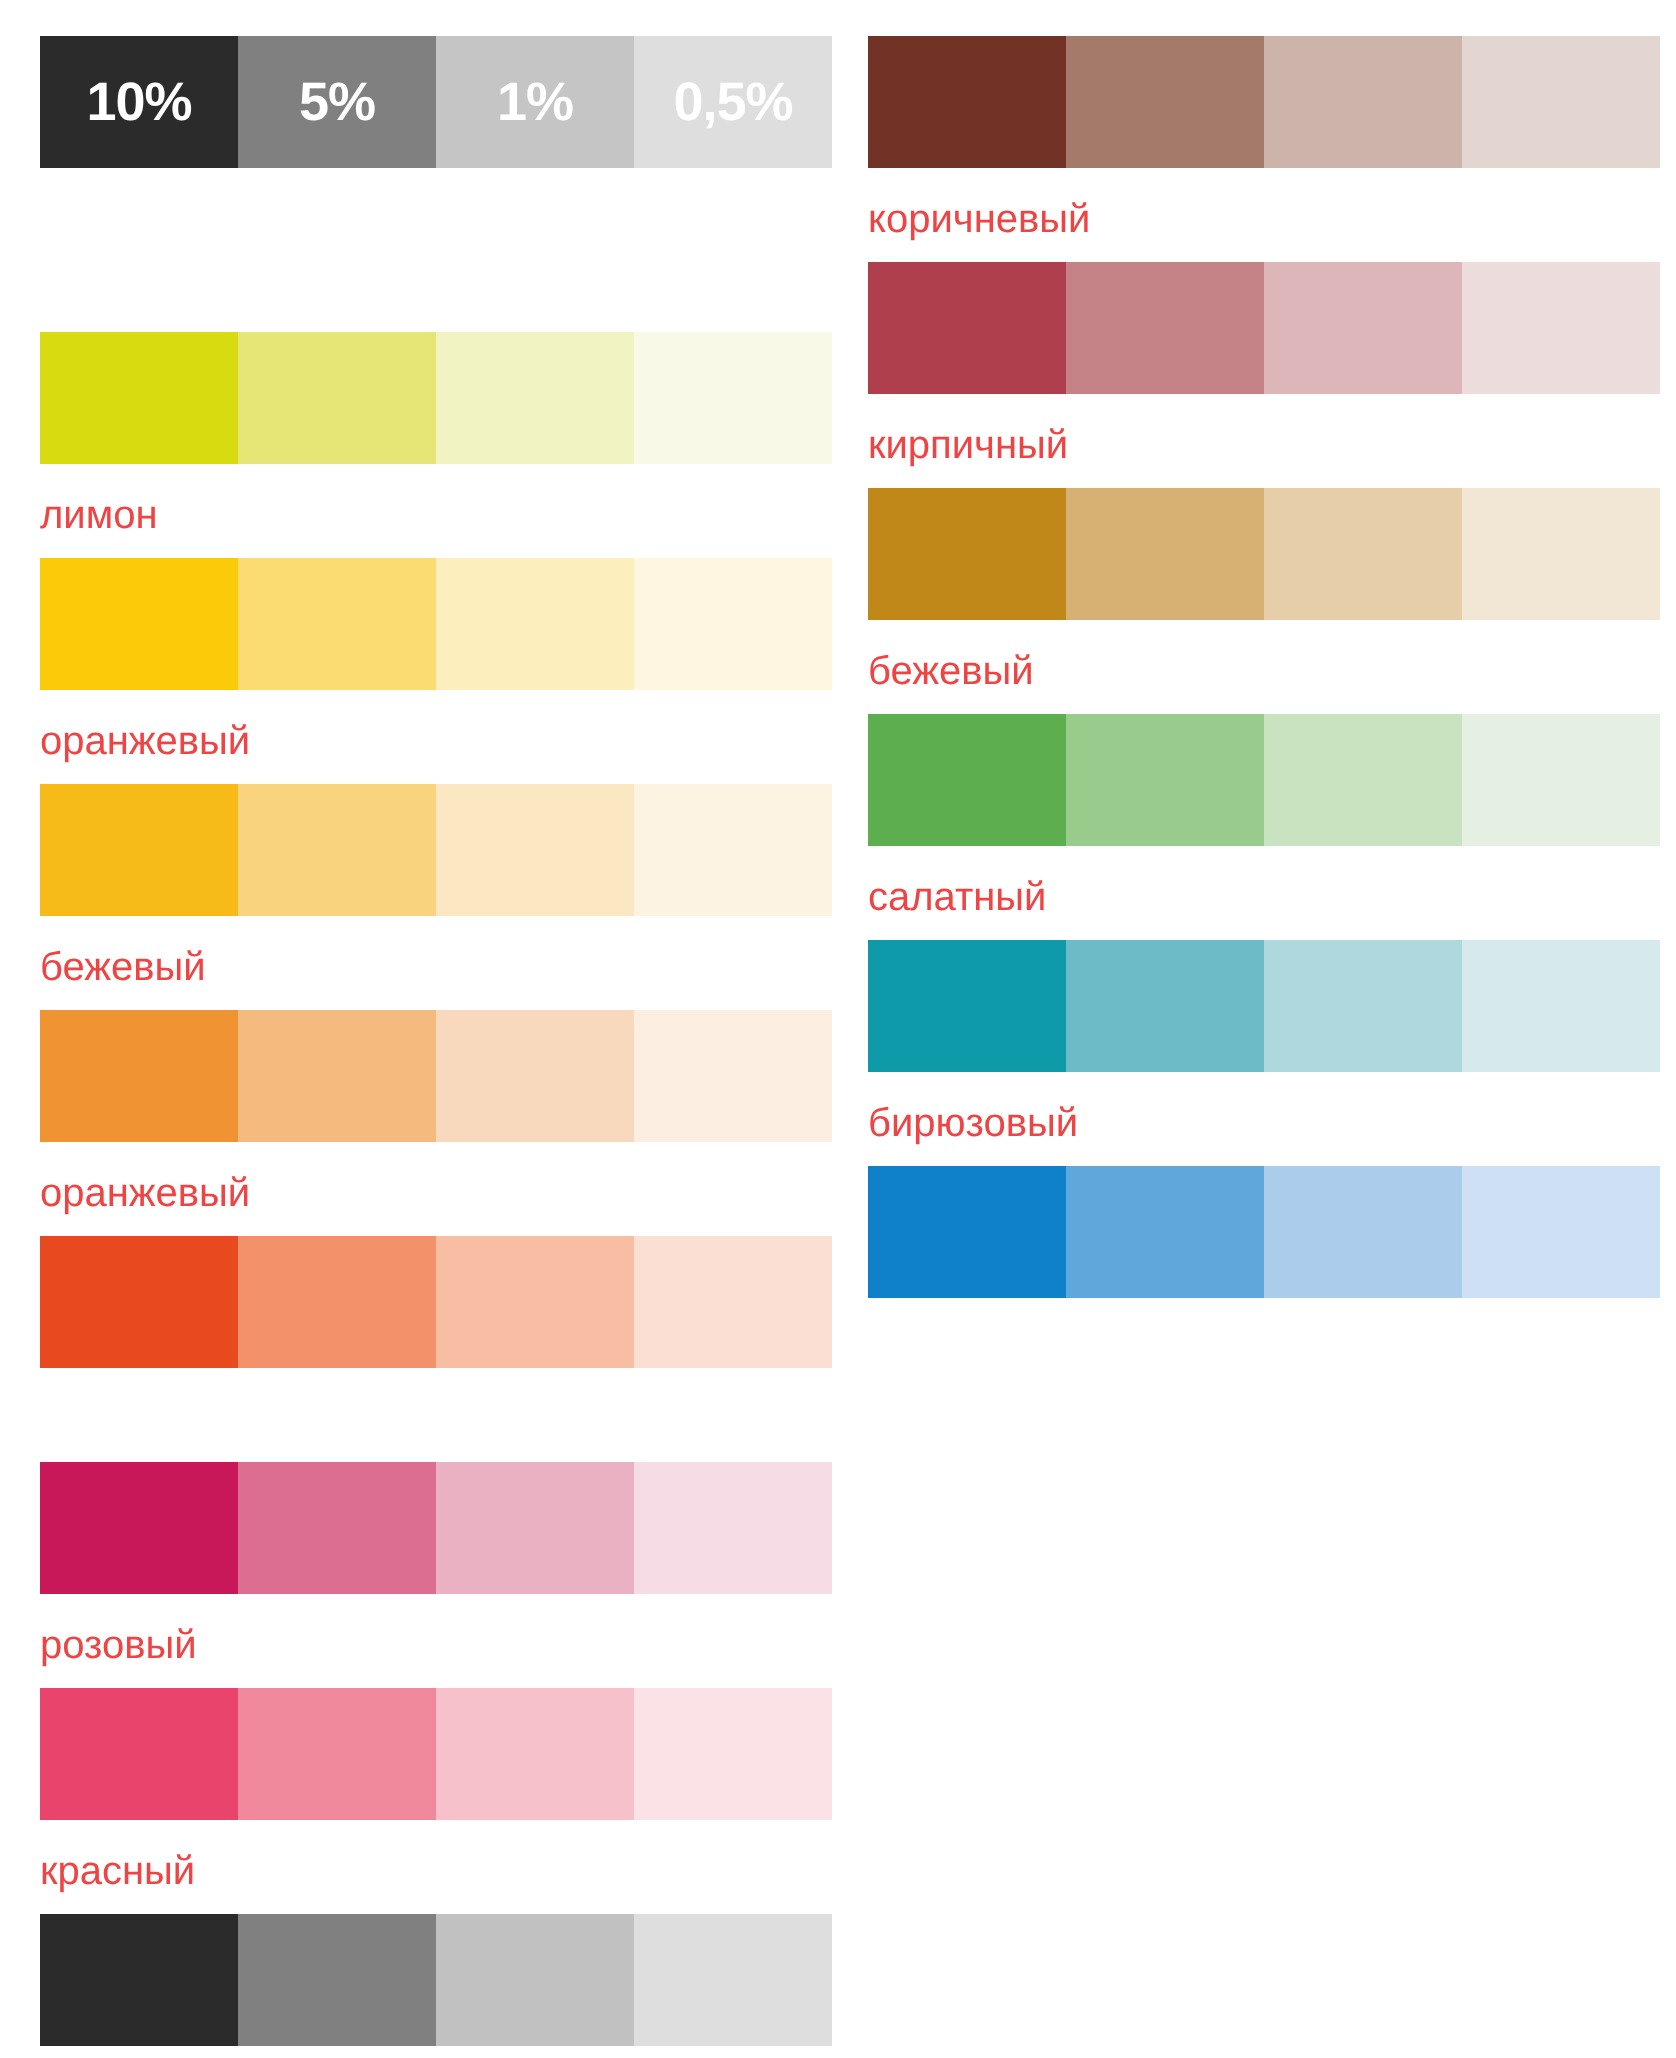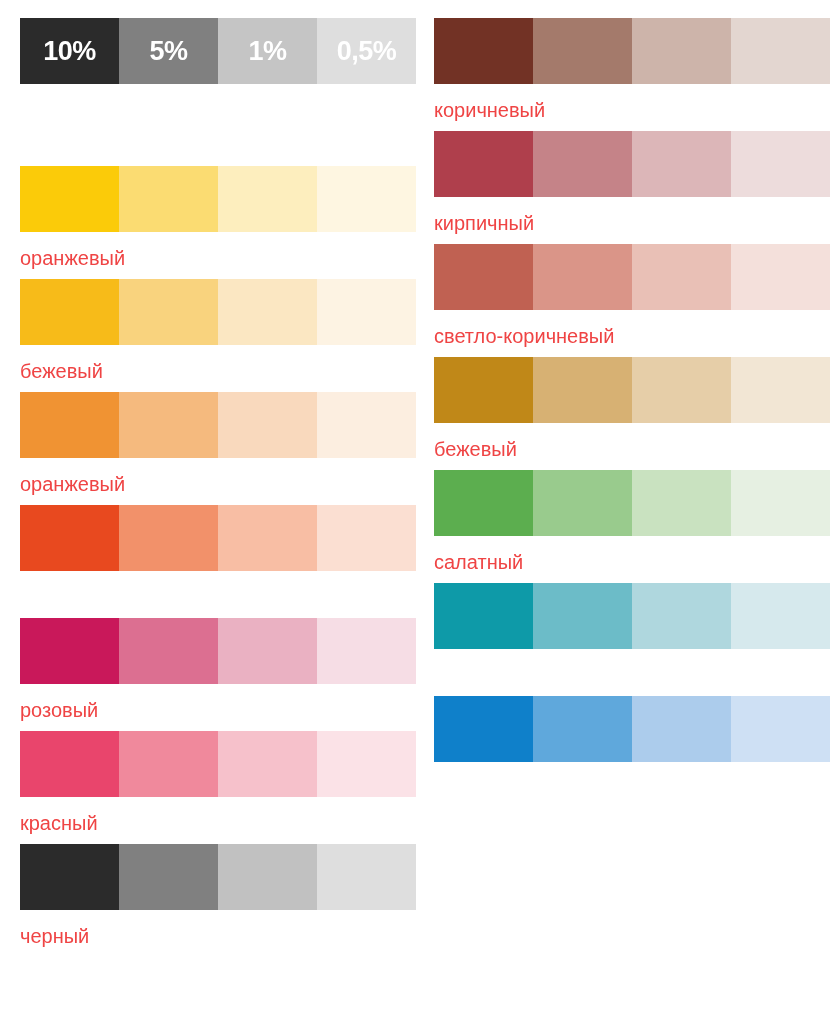--- a/index.html
+++ b/index.html
@@ -105,20 +105,29 @@
           </div>
           <div class="swatch pct-swatch" style="background-color: rgb(197, 197, 197);">
             <span class="pct-label">1%</span>
           </div>
           <div class="swatch pct-swatch" style="background-color: rgb(222, 222, 222);">
             <span class="pct-label">0,5%</span>
           </div>
         </div>
       </div>
 
+    <div class="row">
+          <div class="swatch-strip">
+            <div class="swatch" style="background-color: rgb(217, 219, 17);"></div>
+            <div class="swatch" style="background-color: rgb(229, 230, 117);"></div>
+            <div class="swatch" style="background-color: rgb(242, 243, 194);"></div>
+            <div class="swatch" style="background-color: rgb(248, 249, 230);"></div>
+          </div>
+          <span class="row-label">лимон</span>
+        </div>
         <div class="row">
           <div class="swatch-strip">
             <div class="swatch" style="background-color: rgb(251, 203, 9);"></div>
             <div class="swatch" style="background-color: rgb(251, 220, 114);"></div>
             <div class="swatch" style="background-color: rgb(253, 238, 190);"></div>
             <div class="swatch" style="background-color: rgb(254, 246, 225);"></div>
           </div>
           <span class="row-label">оранжевый</span>
         </div>
         <div class="row">
@@ -192,29 +201,20 @@
           <div class="swatch-strip">
             <div class="swatch" style="background-color: rgb(175, 63, 76);"></div>
             <div class="swatch" style="background-color: rgb(197, 131, 136);"></div>
             <div class="swatch" style="background-color: rgb(220, 182, 184);"></div>
             <div class="swatch" style="background-color: rgb(237, 220, 220);"></div>
           </div>
           <span class="row-label">кирпичный</span>
         </div>
         <div class="row">
           <div class="swatch-strip">
-            <div class="swatch" style="background-color: rgb(192, 97, 82);"></div>
-            <div class="swatch" style="background-color: rgb(218, 149, 136);"></div>
-            <div class="swatch" style="background-color: rgb(233, 192, 182);"></div>
-            <div class="swatch" style="background-color: rgb(244, 224, 219);"></div>
-          </div>
-          <span class="row-label">светло-коричневый</span>
-        </div>
-        <div class="row">
-          <div class="swatch-strip">
             <div class="swatch" style="background-color: rgb(192, 136, 24);"></div>
             <div class="swatch" style="background-color: rgb(215, 177, 115);"></div>
             <div class="swatch" style="background-color: rgb(230, 206, 168);"></div>
             <div class="swatch" style="background-color: rgb(242, 230, 212);"></div>
           </div>
           <span class="row-label">бежевый</span>
         </div>
         <div class="row">
           <div class="swatch-strip">
             <div class="swatch" style="background-color: rgb(92, 174, 79);"></div>
@@ -224,20 +224,21 @@
           </div>
           <span class="row-label">салатный</span>
         </div>
         <div class="row">
           <div class="swatch-strip">
             <div class="swatch" style="background-color: rgb(14, 154, 168);"></div>
             <div class="swatch" style="background-color: rgb(108, 188, 200);"></div>
             <div class="swatch" style="background-color: rgb(175, 215, 222);"></div>
             <div class="swatch" style="background-color: rgb(214, 233, 237);"></div>
           </div>
+          <span class="row-label">бирюзовый</span>
         </div>
         <div class="row">
           <div class="swatch-strip">
             <div class="swatch" style="background-color: rgb(15, 128, 202);"></div>
             <div class="swatch" style="background-color: rgb(95, 168, 220);"></div>
             <div class="swatch" style="background-color: rgb(172, 204, 236);"></div>
             <div class="swatch" style="background-color: rgb(206, 224, 244);"></div>
           </div>
         </div>
       </div>

